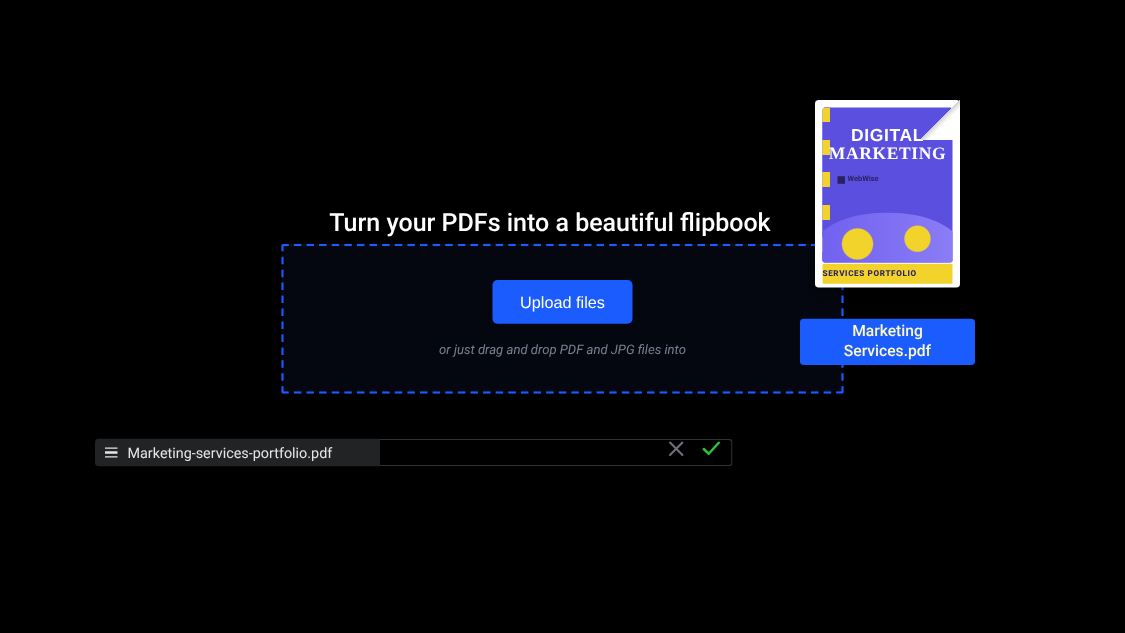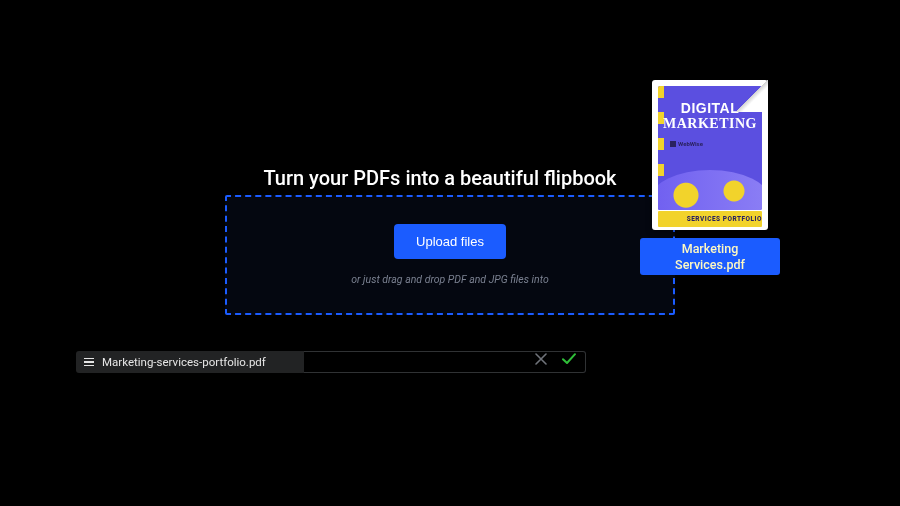--- a/index.html
+++ b/index.html
@@ -29,21 +29,21 @@
     cursor: pointer;
   }
   .hint { color: #7a8090; font-size: 10.5px; font-style: italic; }
 
   
   .drag-thumb {
     position: absolute;
     left: 640px; top: 80px;
     width: 140px;
     display: flex; flex-direction: column; align-items: center;
-    gap: 8px;
+    gap: 25px;
   }
   .thumb-card {
     width: 116px; height: 150px;
     background: linear-gradient(180deg, #fff 0%, #fff 100%);
     border-radius: 3px;
     position: relative;
     overflow: visible;
     box-shadow: 0 2px 6px rgba(0,0,0,0.4);
   }
   .thumb-card::after {
@@ -76,21 +76,21 @@
     background:
       radial-gradient(circle at 30% 60%, #f2d32b 0 12px, transparent 13px),
       radial-gradient(circle at 70% 50%, #f2d32b 0 10px, transparent 11px),
       linear-gradient(90deg, #6f5ff0 0%, #8c7ff5 100%);
     border-top-left-radius: 50% 30px;
     border-top-right-radius: 50% 30px;
   }
   .thumb-footer {
     position: absolute; left: 6px; right: 6px; bottom: 3px; height: 16px;
     background: #f2d32b;
-    display: flex; align-items: center; justify-content: flex-end;
+    display: flex; align-items: center; justify-content: flex-start;
     border-radius: 1px;
   }
   .thumb-footer-text { color: #2a2260; font-size: 6.5px; font-weight: 800; letter-spacing: 0.5px; }
   .thumb-caption {
     background: #1b5cff;
     color: #fef9c3;
     font-size: 12.5px;
     font-weight: 500;
     padding: 3px 7px;
     border-radius: 3px;

